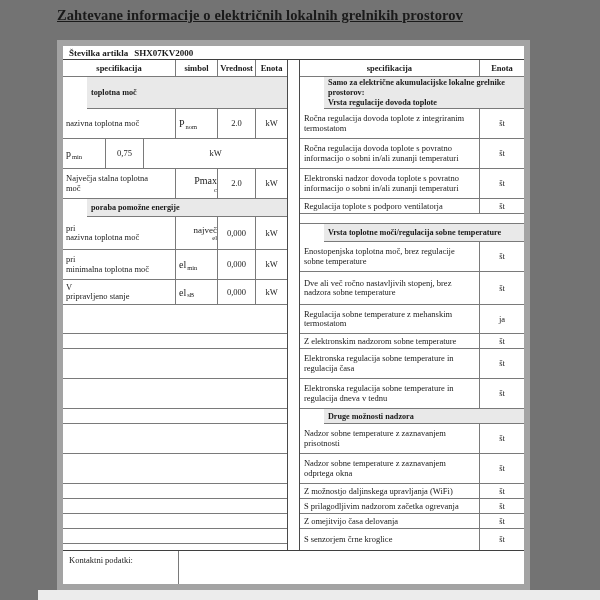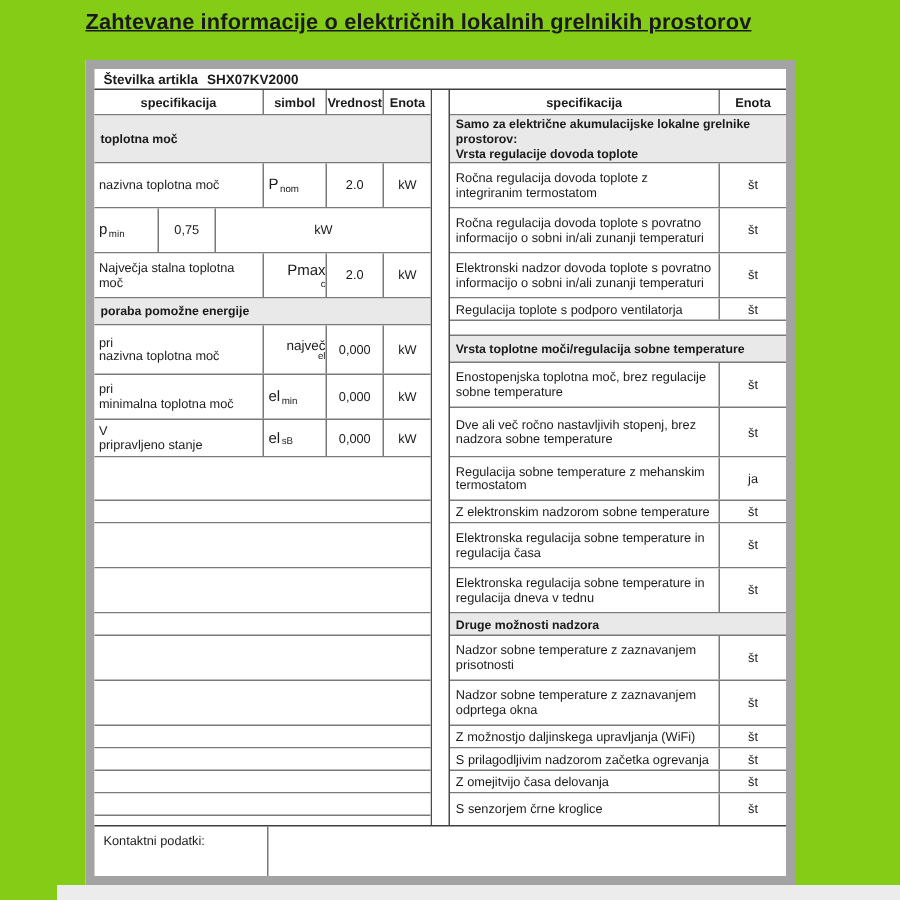--- a/index.html
+++ b/index.html
@@ -1,18 +1,18 @@
 <!DOCTYPE html>
 <html><head>
 <meta charset="utf-8">
 <style>
   * { box-sizing: border-box; margin: 0; padding: 0; }
   html, body { width: 600px; height: 600px; overflow: hidden; background: #ffffff;
     font-family: "Liberation Sans", sans-serif; color: #1a1a1a; }
-  .canvas { position: relative; width: 600px; height: 600px; background: #84cc16; }
+  .canvas { position: relative; width: 600px; height: 600px; background: #737373; font-family: Liberation Serif, serif; }
 
   .title { position: absolute; left: 57px; top: 7px; font-size: 14.5px; font-weight: bold;
     text-decoration: underline; letter-spacing: 0.1px; }
 
   .outer { position: absolute; left: 57px; top: 40px; width: 473px; height: 550px;
     border: 6px solid #a3a3a3; display: flex; flex-direction: column; background: #fff; }
 
   .article-row { height: 18px; border-bottom: 1px solid #3f3f3f; display: flex;
     align-items: center; padding-left: 6px; font-size: 9px; font-weight: bold; }
   .article-row .artnum { margin-left: 6px; }
@@ -30,21 +30,21 @@
   .spec  { width: 112px; padding: 2px 3px; white-space: pre-line; }
   .sym   { width: 42px;  padding-left: 3px; }
   .val   { width: 38px;  justify-content: center; }
   .unitc { flex: 1;      justify-content: center; }
   .rspec { flex: 1;      padding: 2px 4px; }
   .runit { width: 45px;  justify-content: center; }
 
   .hrow { font-weight: bold; }
   .hrow .c { justify-content: center; padding: 0; font-size: 8.5px; white-space: nowrap; }
 
-  .sect { background: #e9e9e9; }
+  .sect { background: #e9e9e9; margin-left: 24px; }
   .sect .sect-label { display: flex; align-items: center; width: 100%; padding: 1px 4px;
     font-weight: bold; font-size: 8.2px; line-height: 1.18; white-space: pre-line; }
 
   .s-main { font-size: 10px; }
   .s-small { font-size: 9px; }
   .s-sub { font-size: 6.5px; margin-left: 1px; margin-top: 5px; }
   .sym.stack { flex-direction: column; align-items: flex-end; justify-content: center; }
   .sym.stack .s-sub { margin-top: -1px; margin-left: 1px; }
 
   .contact { height: 42px; border-top: 1px solid #3f3f3f; display: flex; }

